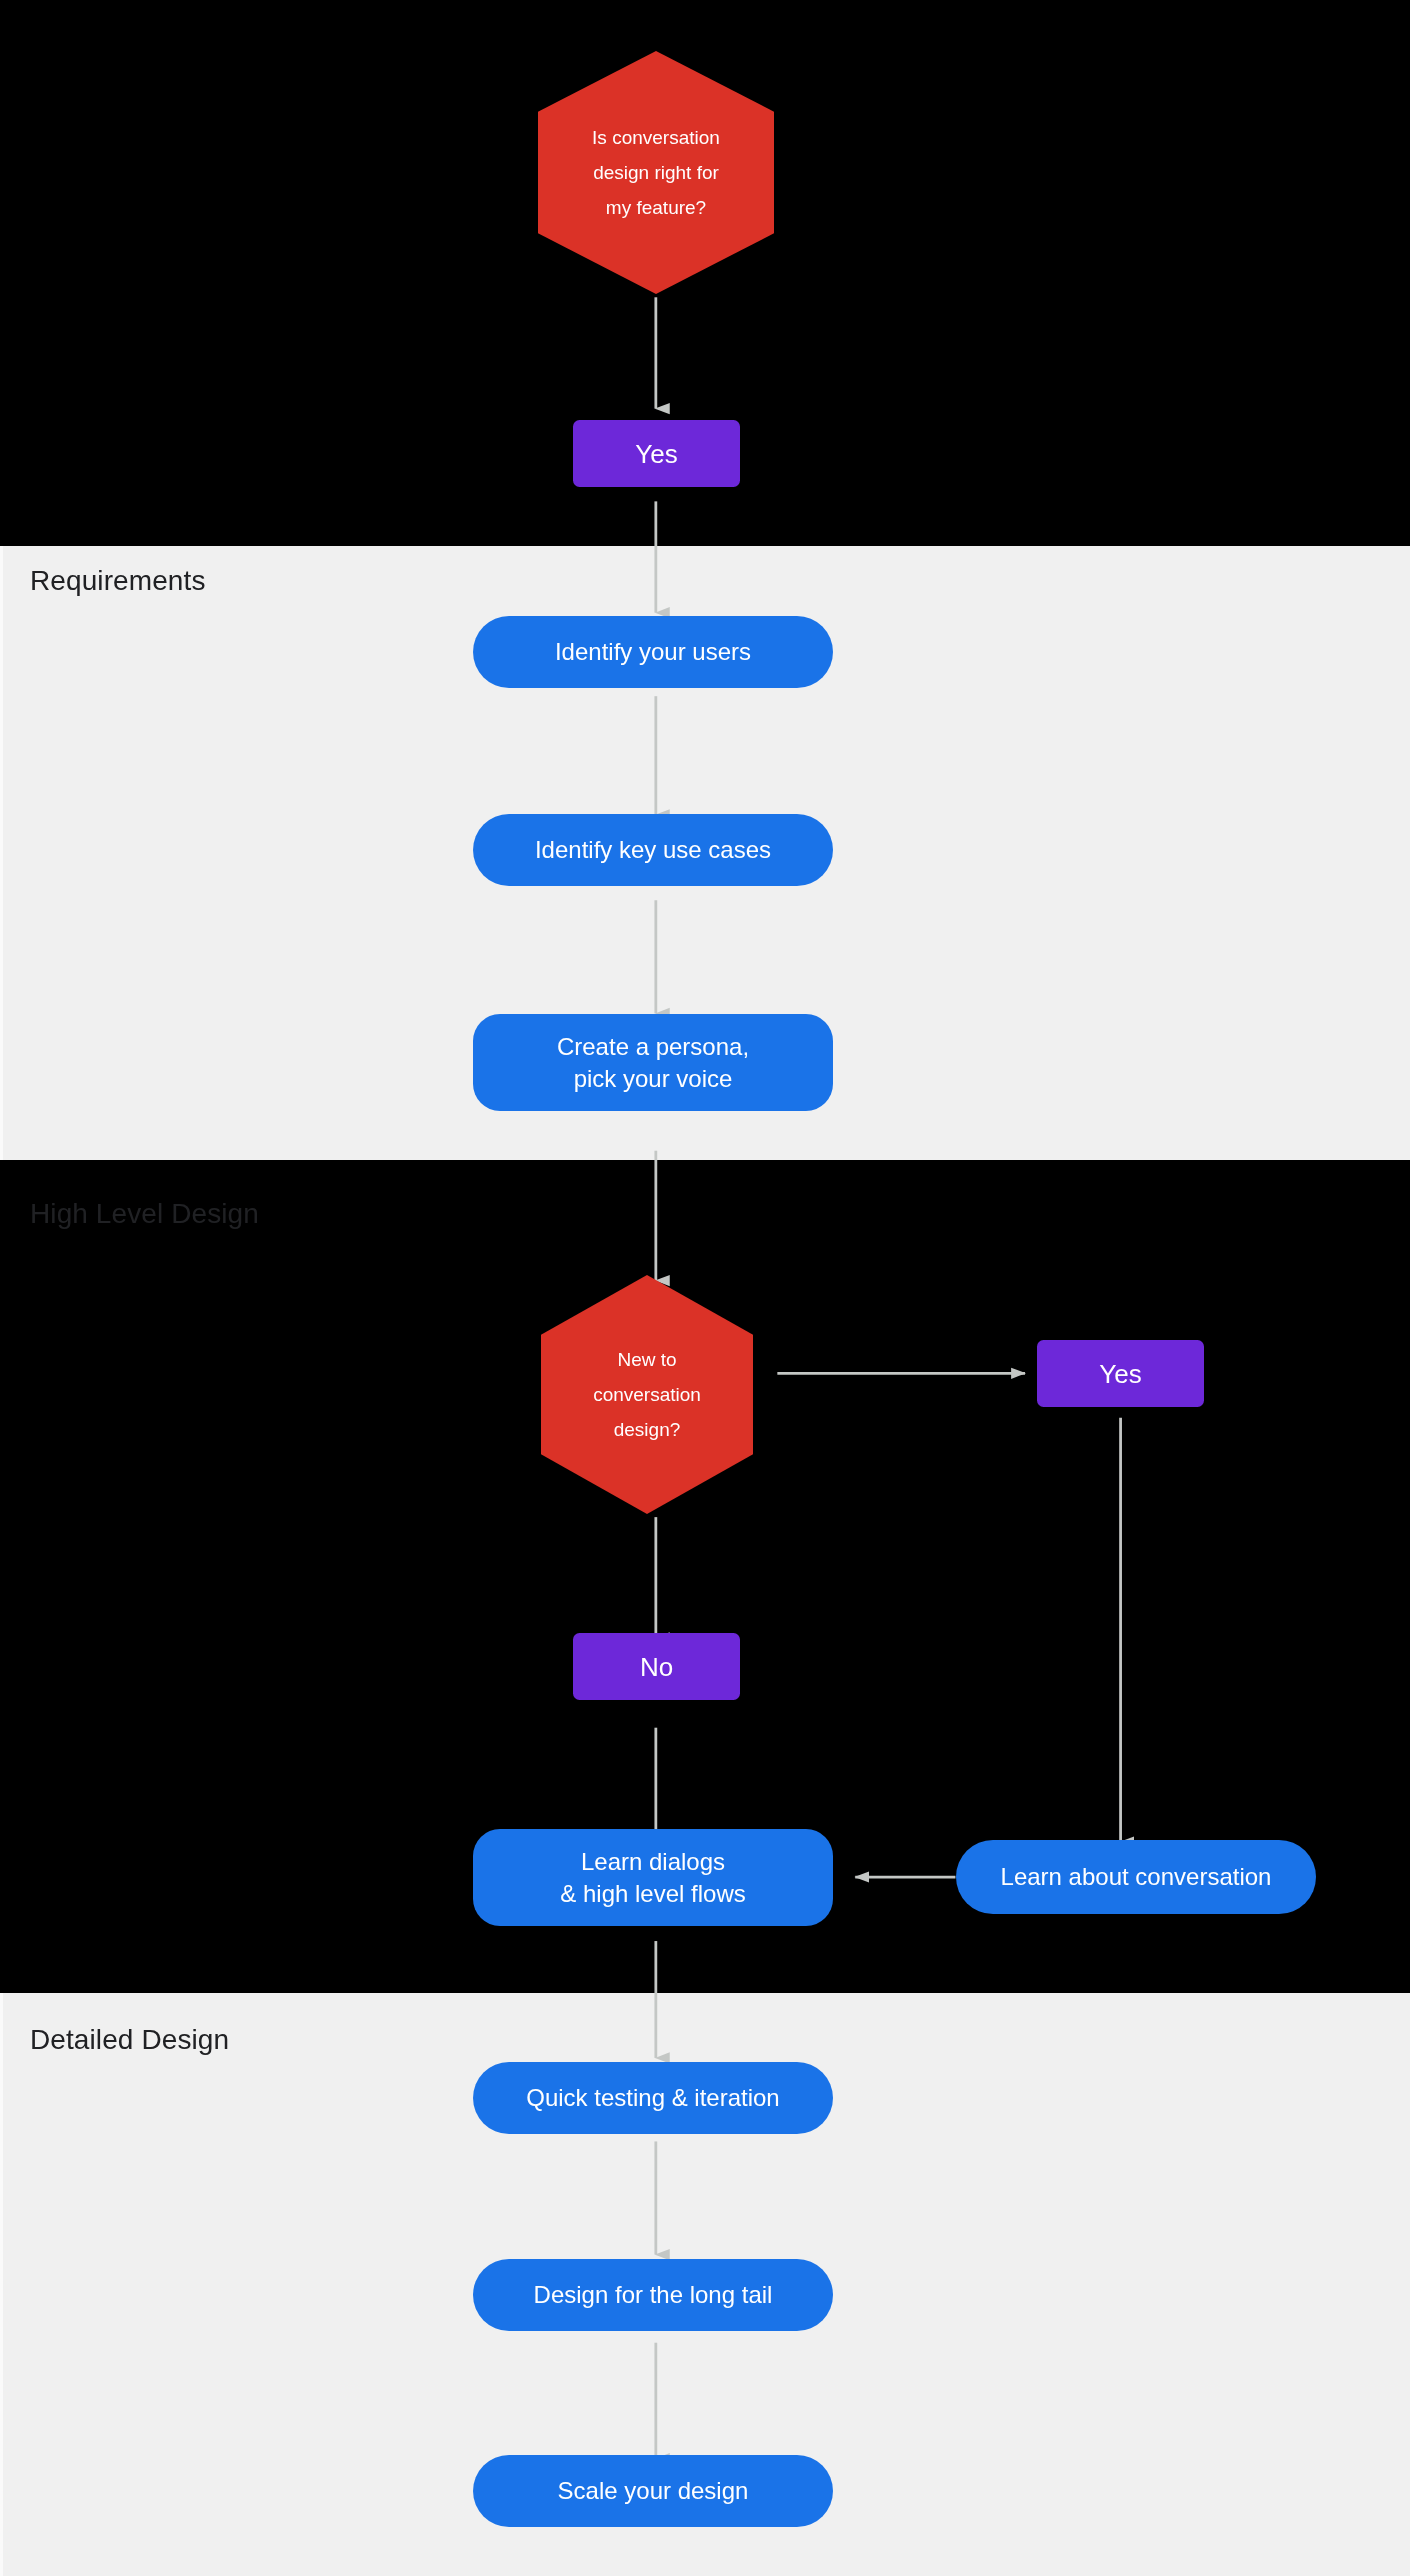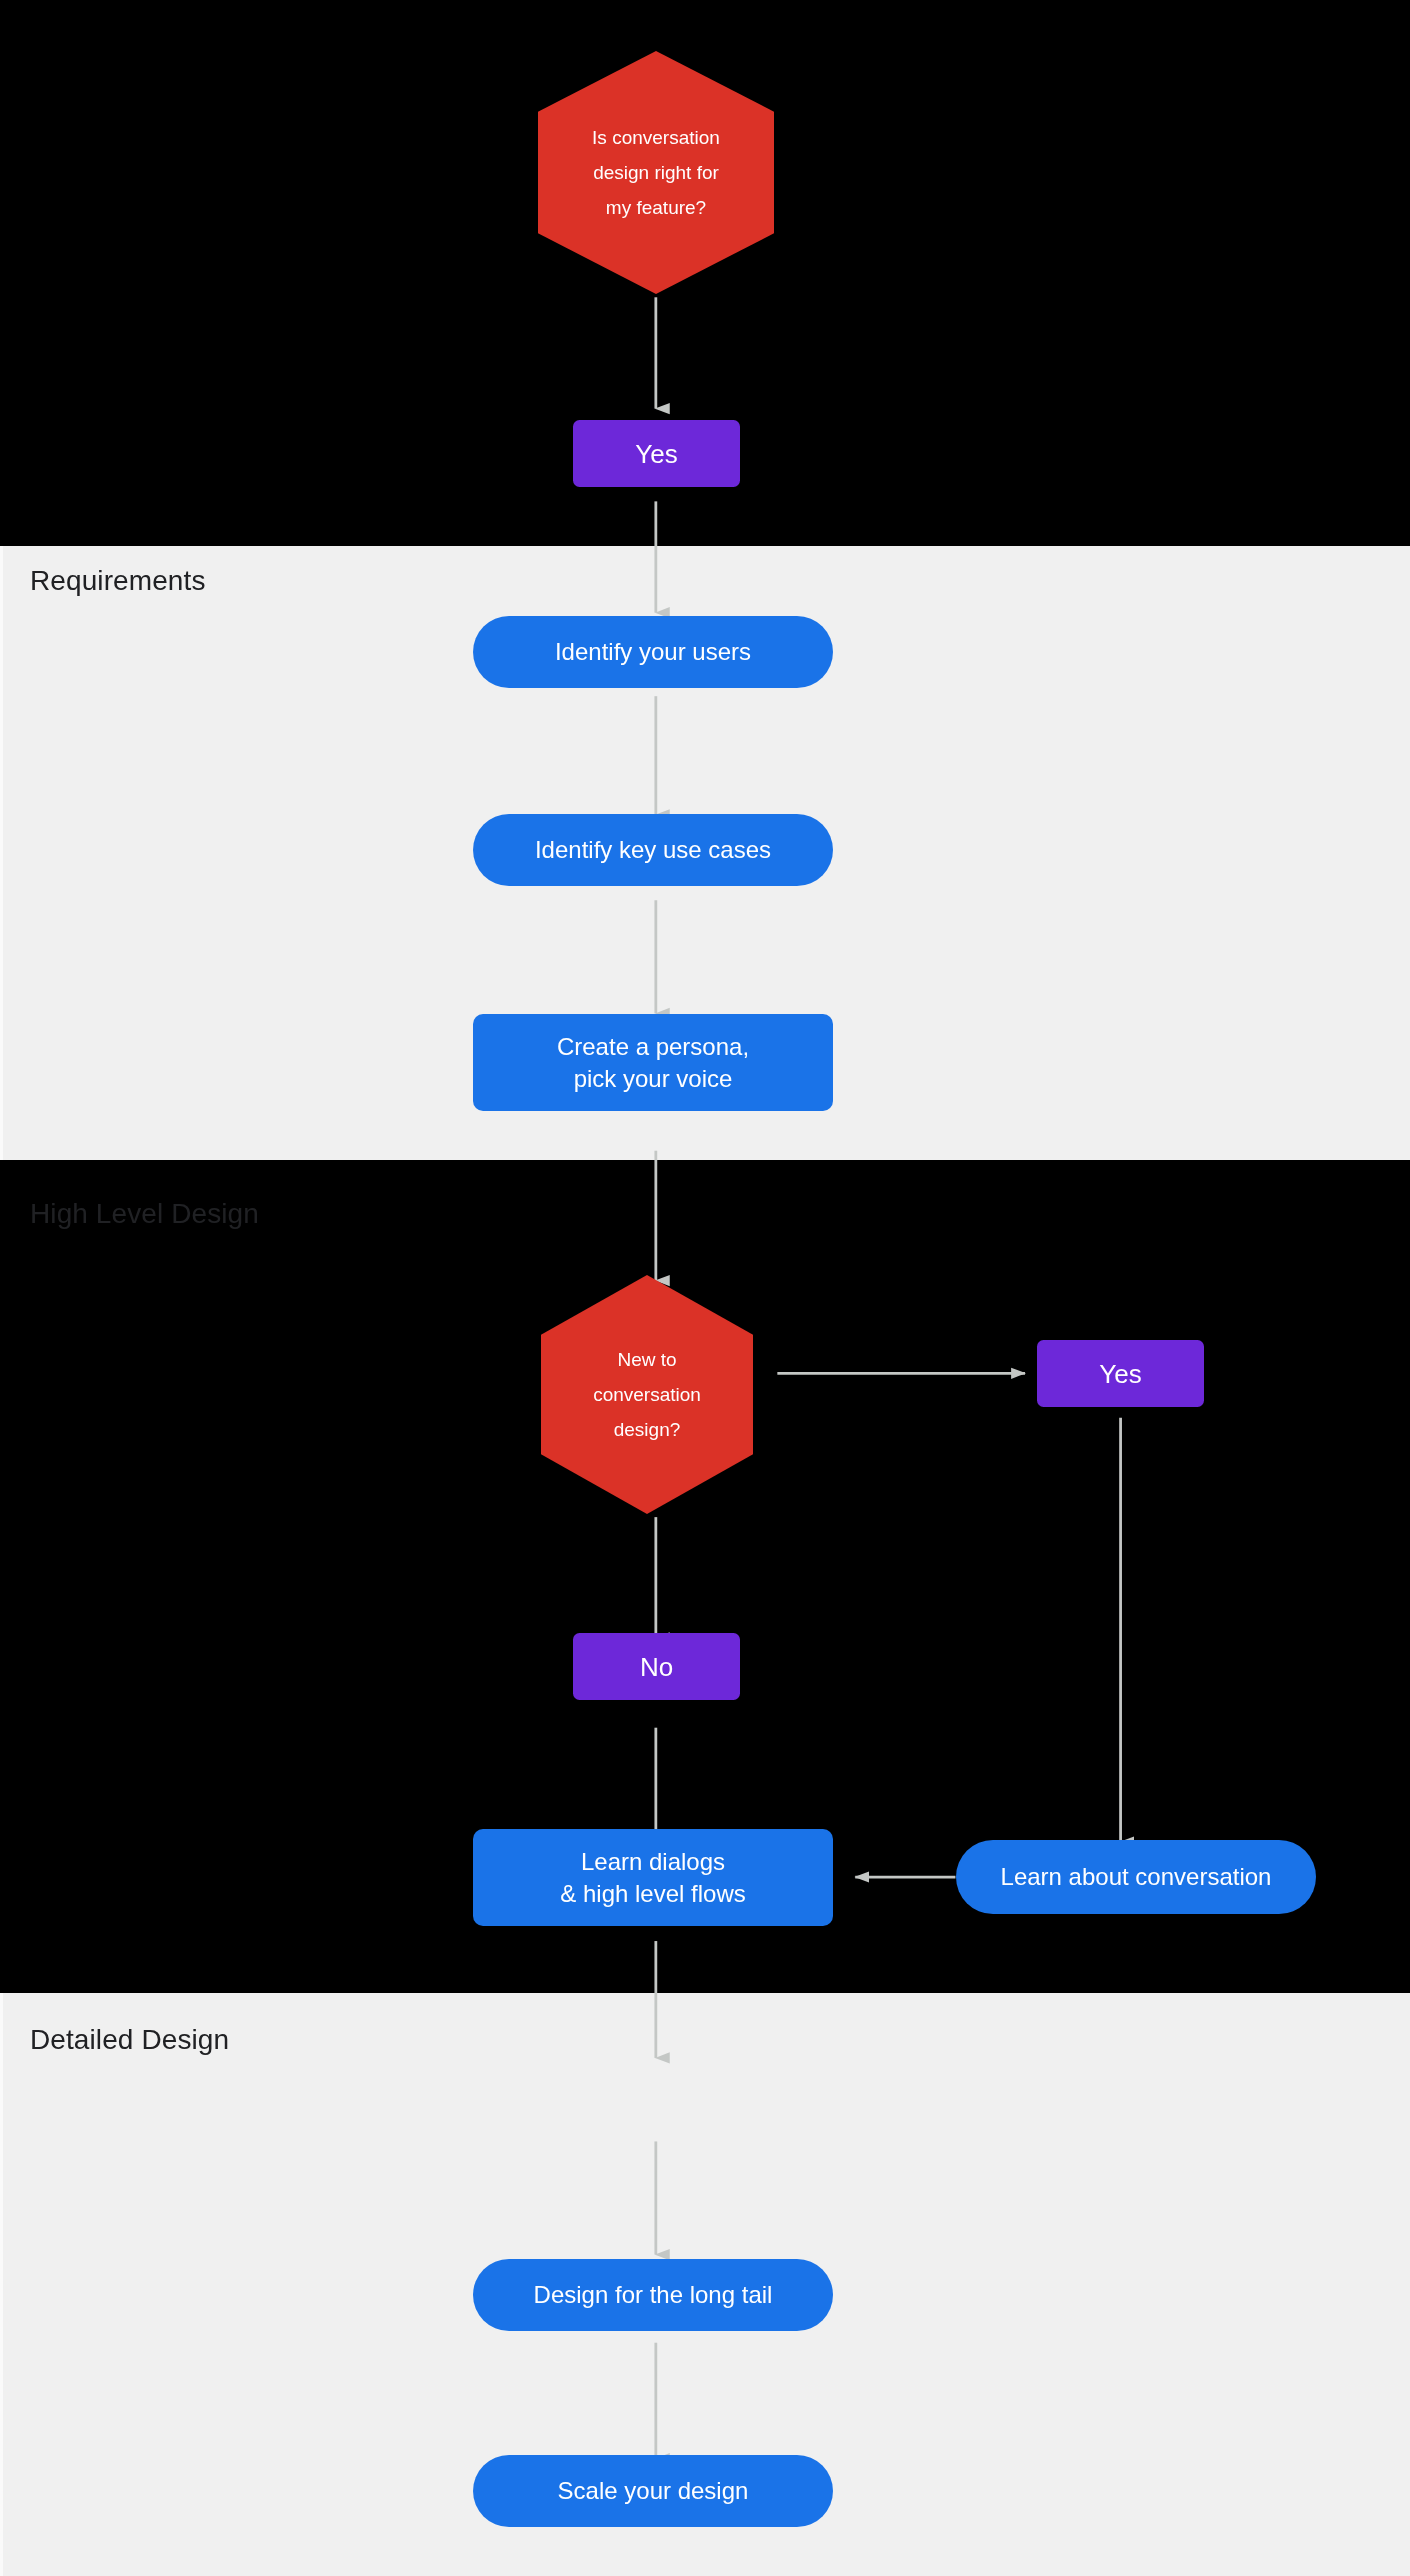--- a/index.html
+++ b/index.html
@@ -97,21 +97,21 @@
 
   
   .pill {
     background: #1A73E8;
     border-radius: 37px;
     font-size: 24px;
     line-height: 32px;
     font-weight: 400;
     padding: 8px 22px;
   }
-  .pill.two-line { border-radius: 10px; }
+  .pill.two-line { border-radius: 27px; }
 
   .nl { display: block; }
 </style>
 </head>
 <body>
 
 <div id="canvas">
 
   <div id="band-top" class="band band-dark"></div>
   <div id="band-req" class="band band-light"></div>
@@ -212,20 +212,23 @@
     <div>
       <span class="nl">Learn dialogs</span>
       <span class="nl">&amp; high level flows</span>
     </div>
   </div>
 
   <div class="node pill" style="left:956px; top:1840px; width:360px; height:74px;">
     <span>Learn about conversation</span>
   </div>
 
+  <div class="node pill" style="left:473px; top:2062px; width:360px; height:72px;">
+    <span>Quick testing &amp; iteration</span>
+  </div>
 
   <div class="node pill" style="left:473px; top:2259px; width:360px; height:72px;">
     <span>Design for the long tail</span>
   </div>
 
   <div class="node pill" style="left:473px; top:2455px; width:360px; height:72px;">
     <span>Scale your design</span>
   </div>
 
 </div>

